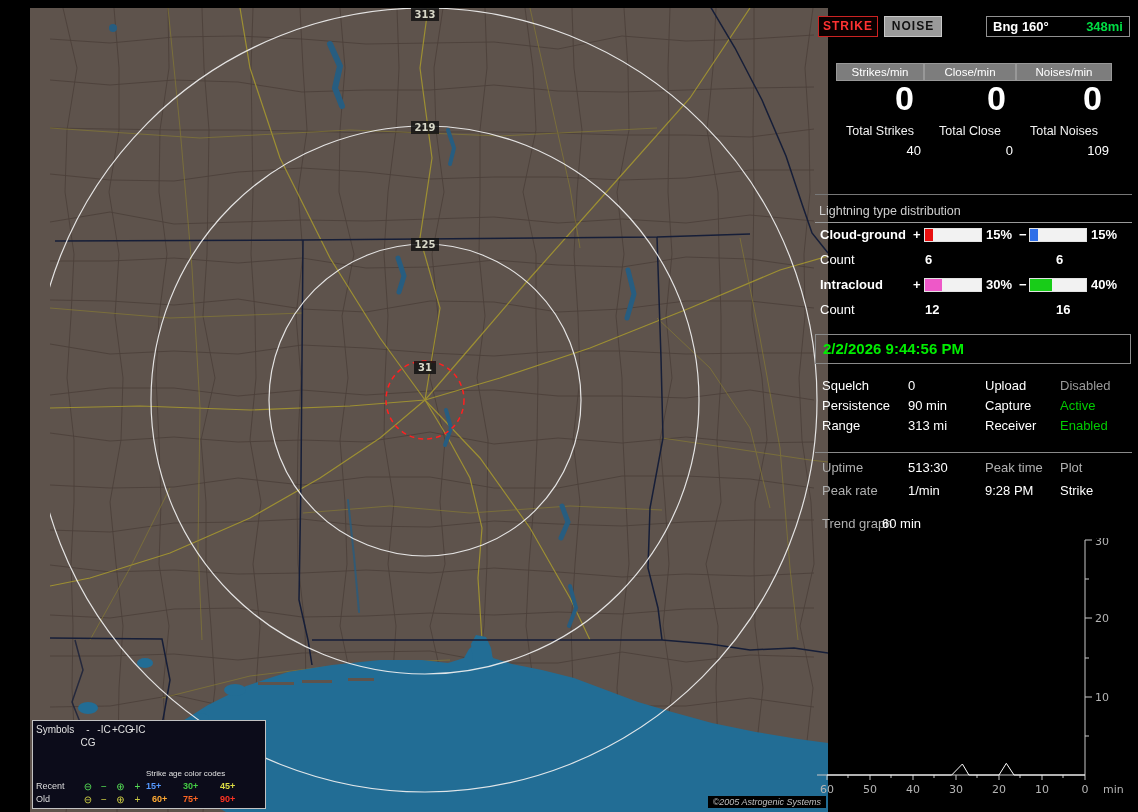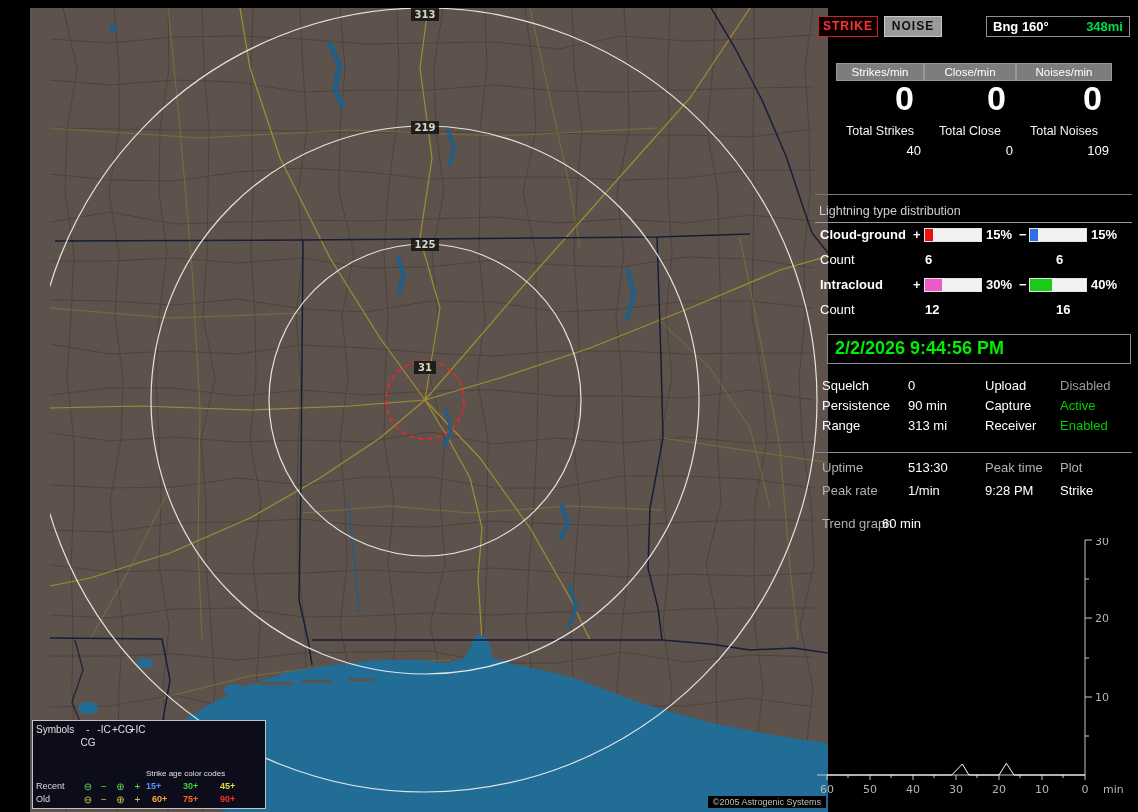--- a/index.html
+++ b/index.html
@@ -10,21 +10,21 @@
   .map{position:absolute;left:30px;top:8px;width:778px;height:804px;background:#5e534c;padding-left:20px;}
   .map svg{display:block;}
   .legend{position:absolute;left:2px;bottom:3px;width:226px;background:#0c0c1a;
           border:1px solid #c2c2c2;padding:2px 3px;font-size:9px;color:#ddd;line-height:13px;}
   .lgrid{display:grid;grid-template-columns:44px 16px 16px 17px 17px 37px 37px 34px;}
   .lgrid .hdr{color:#e0e0e0;font-size:10px;}
   .lgrid .agehdr{grid-column:6/9;font-size:8px;white-space:nowrap;margin-top:44px;}
   .lgrid .sym{text-align:center;font-size:10px;line-height:13px;}
   .lgrid .age{font-weight:bold;font-size:9px;}
   .copyright{position:absolute;right:2px;bottom:4px;background:#000;color:#c0c0c0;
-             font-size:9px;padding:1px 5px;}
+             font-size:9px;padding:1px 5px;font-style:italic;}
 
   
   .panel{position:absolute;left:815px;top:8px;width:317px;height:800px;font-size:13px;}
 
   .btn-strike{position:absolute;left:3px;top:8px;width:58px;height:19px;background:#0a0000;
       border:1px solid #cc2222;color:#ff3232;font-weight:bold;font-size:12px;text-align:center;
       line-height:18px;letter-spacing:1px;}
   .btn-noise{position:absolute;left:69px;top:8px;width:56px;height:19px;background:#9a9a9a;
       border:1px solid #c8c8c8;color:#111;font-weight:bold;font-size:12px;text-align:center;
       line-height:18px;letter-spacing:1px;}
@@ -51,21 +51,21 @@
   .drow .sign{position:absolute;top:4px;font-weight:bold;}
   .dbar{position:absolute;top:5px;width:56px;height:12px;border:1px solid #e2e2e2;
         background:#f2f2f2;display:block;}
   .dbar i{display:block;height:100%;}
   .dpct{position:absolute;top:4px;font-weight:bold;}
   .crow{position:relative;height:26px;}
   .crow .clab{position:absolute;left:5px;top:5px;}
   .crow .cval{position:absolute;top:5px;font-weight:bold;}
 
   .clockbox{position:absolute;left:0;right:1px;top:326px;height:28px;border:1px solid #8a8a8a;
-        line-height:27px;padding-left:7px;font-weight:bold;font-size:18px;margin-left:12px;}
+        line-height:27px;padding-left:7px;font-weight:bold;font-size:15px;}
   .srow{position:relative;height:20px;}
   .srow span{position:absolute;top:2px;}
   .sc1{left:7px}.sc2{left:93px}.sc3{left:170px}.sc4{left:245px}
   .lab{color:#b0b0b0;}
   .settings{position:absolute;left:0;right:0;top:368px;}
   .statusg{position:absolute;left:0;right:0;top:450px;}
   .statusg .srow{height:23px;}
   .trendrow{position:absolute;left:0;right:0;top:506px;height:20px;}
   .trendrow .tl{position:absolute;left:7px;top:2px;}
   .trendrow .tv{position:absolute;left:67px;top:2px;}

